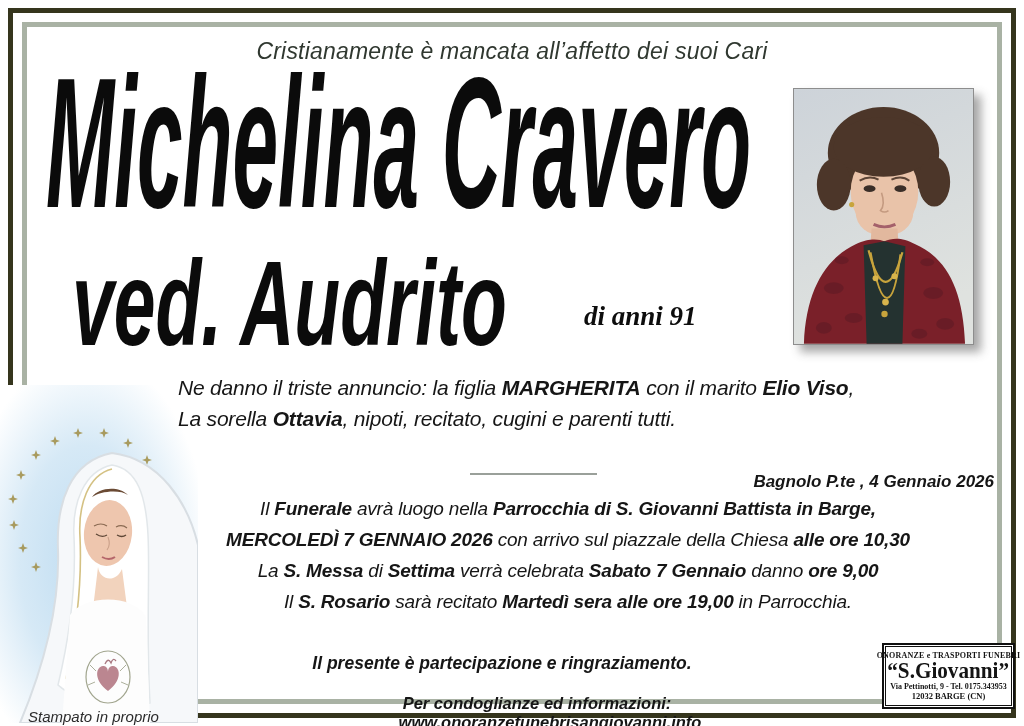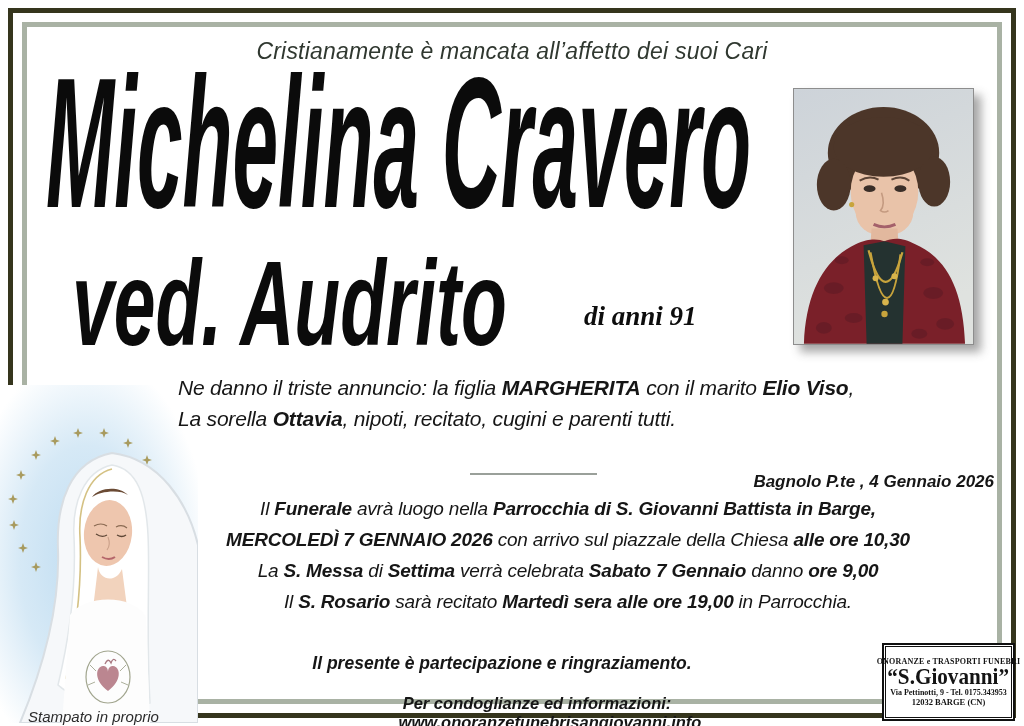--- a/index.html
+++ b/index.html
@@ -71,21 +71,21 @@
   
   .stampato{left:28px;top:695px;font-style:italic;font-size:15px;color:#2c2c2c;z-index:4;margin-top:13px;}
   .condolences{
     left:250px;top:694px;width:600px;text-align:center;z-index:4;
     font-style:italic;font-weight:bold;font-size:16.5px;
   }
   .condolences .uline{border-bottom:2px solid #1a1a1a;padding:0 6px 1px 6px;display:inline-block;}
   .condolences .gap{display:inline-block;width:26px;}
   
   .agency{
-    left:882px;top:643px;width:133px;height:78px;z-index:5;
+    left:882px;top:643px;width:133px;height:66px;z-index:5;
     background:#fff;border:2px solid #101010;padding:1px;
   }
   .agency-in{
     width:100%;height:100%;border:1px solid #101010;
     display:flex;flex-direction:column;align-items:center;justify-content:center;
     font-family:"Liberation Serif",serif;color:#141414;text-align:center;
   }
   .agency-head{font-size:8px;font-weight:bold;letter-spacing:.2px;white-space:nowrap;}
   .agency-name{font-size:23px;font-weight:bold;line-height:22px;white-space:nowrap;transform:scaleX(.92);}
   .agency-addr{font-size:8px;font-weight:bold;white-space:nowrap;}

